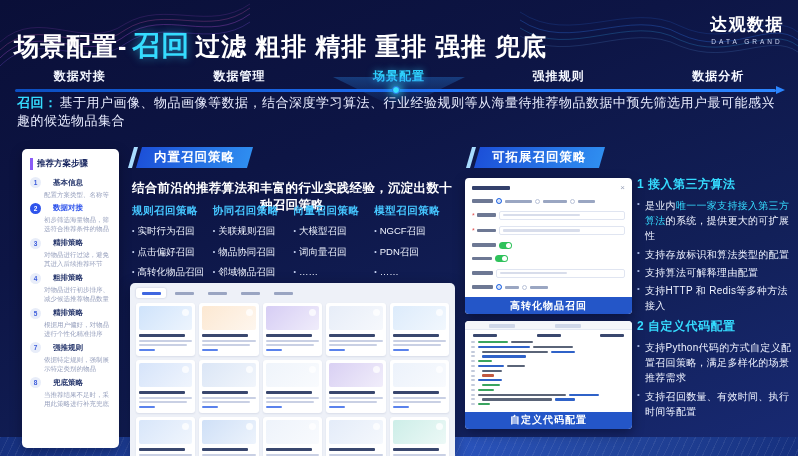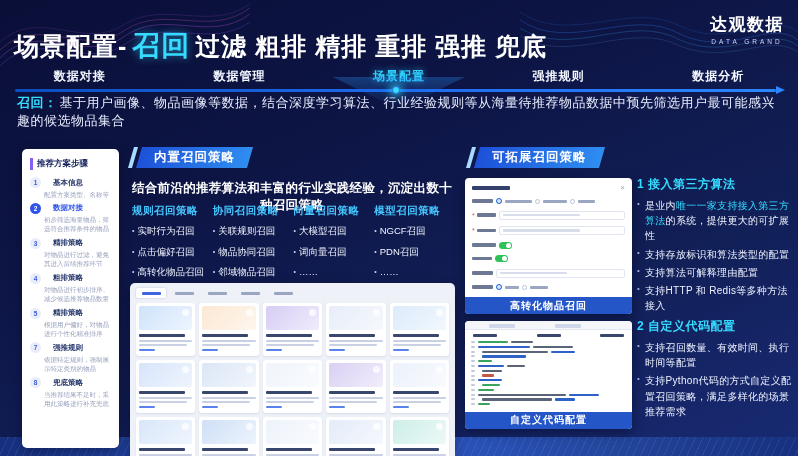--- a/index.html
+++ b/index.html
@@ -528,18 +528,18 @@
       <ul>
         <li><span>是业内</span><span class="hl">唯一一家支持接入第三方算法</span><span>的系统，提供更大的可扩展性</span></li>
         <li><span>支持存放标识和算法类型的配置</span></li>
         <li><span>支持算法可解释理由配置</span></li>
         <li><span>支持HTTP 和 Redis等多种方法接入</span></li>
       </ul>
     </div>
   <div class="ext-text ext-2">
       <h3>2 自定义代码配置</h3>
       <ul>
+        <li><span>支持Python代码的方式自定义配置召回策略，满足多样化的场景推荐需求</span></li>
         <li><span>支持召回数量、有效时间、执行时间等配置</span></li>
-        <li><span>支持Python代码的方式自定义配置召回策略，满足多样化的场景推荐需求</span></li>
       </ul>
     </div>
 
 </div>
 
 </body></html>

